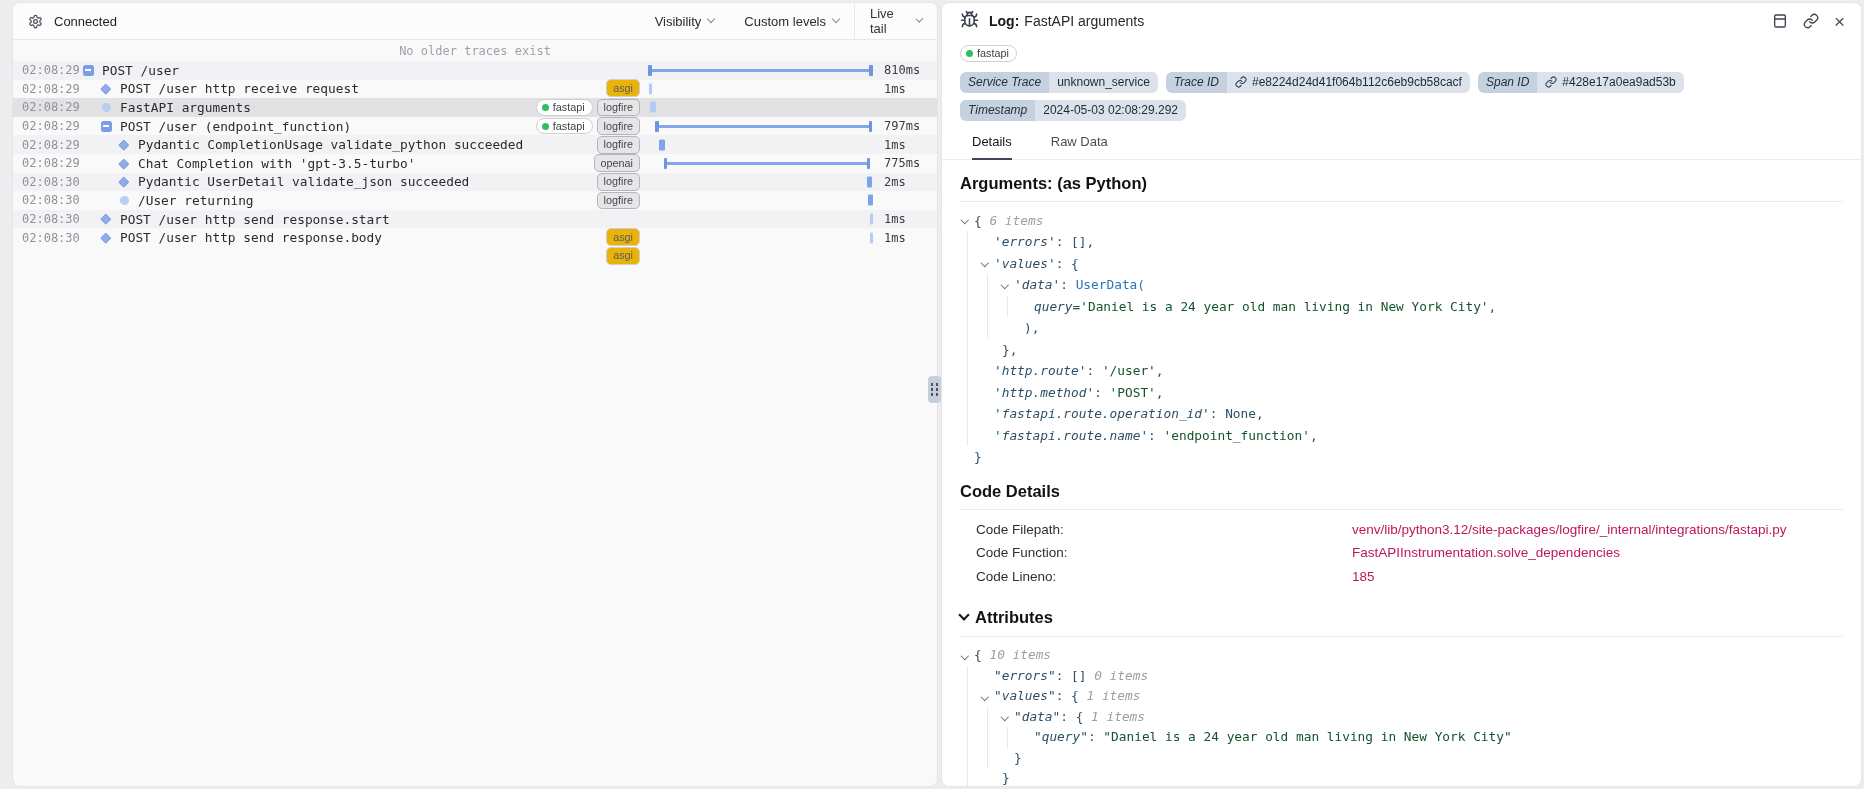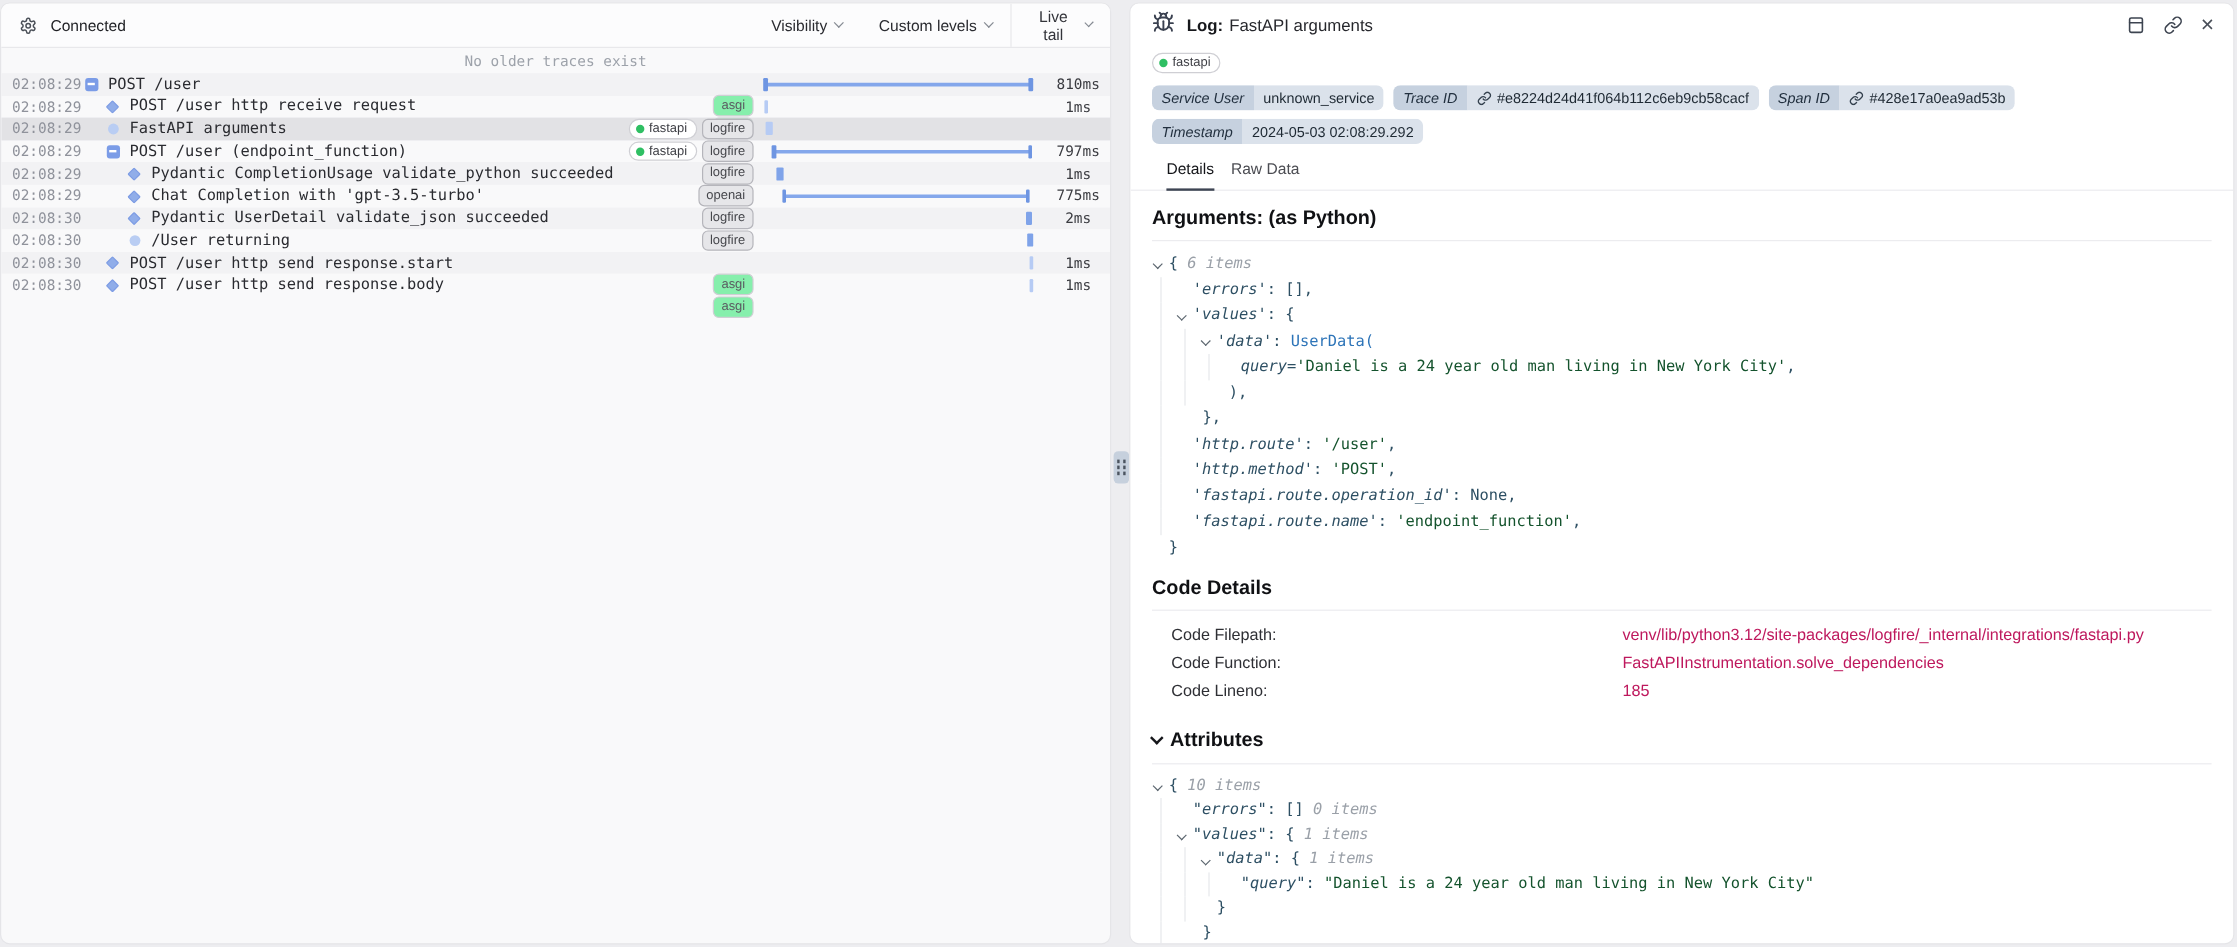--- a/index.html
+++ b/index.html
@@ -1,22 +1,22 @@
 <!DOCTYPE html>
 <html><head>
 <meta charset="utf-8">
 <style>
   * { box-sizing: border-box; }
   body { margin: 0; font-family: "Liberation Sans", sans-serif; background: #ededf0; }
   .app { position: relative; width: 1864px; height: 789px; overflow: hidden; display: flex; }
 
   
-  .left-card { position: absolute; left: 0; top: 2px; width: 926px; height: 785px;
+  .left-card { position: absolute; left: 12px; top: 2px; width: 926px; height: 785px;
     background: #f9f9fa; border: 1px solid #e5e5e8; border-radius: 8px; overflow: hidden;
-    display: flex; flex-direction: column; text-align: center; }
+    display: flex; flex-direction: column; }
   .toolbar { height: 37px; flex: none; display: flex; align-items: center;
     background: #fcfcfd; border-bottom: 1px solid #e8e8eb; }
   .tb-left { display: flex; align-items: center; gap: 11px; padding-left: 15px; }
   .connected-label { font-size: 13px; color: #1e1f23; }
   .tb-right { margin-left: auto; display: flex; align-items: stretch; height: 100%; }
   .tb-btn { display: flex; align-items: center; gap: 7px; font-size: 13px; color: #2a2b30;
     padding: 0 15px; cursor: pointer; }
   .livetail { border-left: 1px solid #e8e8eb; width: 83px; justify-content: center; color: #33343a; }
   .chev { display: inline-block; width: 6px; height: 6px; border-right: 1.5px solid #868b93;
     border-bottom: 1.5px solid #868b93; transform: rotate(45deg); margin-top: -4px; }
@@ -34,21 +34,21 @@
   .t-icon { flex: none; width: 14px; display: flex; align-items: center; justify-content: center; }
   .ic-collapse { width: 11px; height: 11px; border-radius: 2.5px; background: #7b9ce7; position: relative; }
   .ic-collapse::after { content: ''; position: absolute; left: 2.5px; right: 2.5px; top: 4.6px;
     height: 1.8px; background: #fff; }
   .ic-diamond { width: 7.5px; height: 7.5px; background: #90ade9; border: 1px solid #7d9ce4;
     transform: rotate(45deg); border-radius: 1px; }
   .ic-circle { width: 9px; height: 9px; border-radius: 50%; background: #b9cdf3; }
   .t-name { margin-left: 7px; font-size: 12.8px; color: #2a2b30; white-space: nowrap; }
   .t-badges { margin-left: auto; display: flex; gap: 4px; align-items: center; padding-right: 9px; flex: none; }
   .badge { font-family: "Liberation Sans", sans-serif; font-size: 10.8px; line-height: 1; white-space: nowrap; }
-  .badge.plain { color: #5a5b61; background: #86efac; border: 1px solid #cfcfd4; border-radius: 5px; padding: 2.5px 6px; margin-top: 36px; }
+  .badge.plain { color: #5a5b61; background: #eab308; border: 1px solid #cfcfd4; border-radius: 5px; padding: 2.5px 6px; margin-top: 36px; }
   .badge.solid { color: #46474c; background: #e6e6e9; border: 1px solid #b5b5bb; border-radius: 5px; padding: 2.5px 6px; }
   .badge.dot { display: inline-flex; align-items: center; gap: 4px; color: #3e3f45; background: #fff;
     border: 1px solid #cfcfd4; border-radius: 999px; padding: 2px 7px 2px 5px; }
   .dot-i { width: 7px; height: 7px; border-radius: 50%; background: #2fbf63; }
   .t-track { width: 226px; flex: none; position: relative; height: 100%; }
   .bar-line { position: absolute; top: 50%; height: 3px; margin-top: -1.5px; background: #84a7eb; border-radius: 1px; }
   .bar-line::before, .bar-line::after { content: ''; position: absolute; width: 3.5px; height: 11px;
     top: -4px; background: #6e95e2; border-radius: 1px; }
   .bar-line::before { left: -1px; } .bar-line::after { right: -1px; }
   .bar-tick { position: absolute; top: 50%; transform: translateY(-50%); height: 11px; border-radius: 1px; }
@@ -72,21 +72,21 @@
   .d-title { font-size: 14px; color: #26272c; margin-left: 5px; }
   .d-actions { margin-left: auto; display: flex; gap: 15px; align-items: center; color: #3d4450; }
   .icon-btn { cursor: pointer; display: flex; align-items: center; }
   .close-x { font-size: 19px; color: #494f59; line-height: 1; }
   .tag-row { padding: 4px 18px 0; }
   .chips-wrap { padding: 10px 18px 0; }
   .chips-row { display: flex; gap: 8px; margin-bottom: 7px; }
   .chip { display: inline-flex; border-radius: 6px; overflow: hidden; font-size: 12px; }
   .chip-label { background: #c6d1df; color: #22303f; font-style: italic; padding: 3.5px 8px; }
   .chip-value { background: #dbe2eb; color: #1e2933; padding: 3.5px 8px; display: flex; align-items: center; gap: 5px; }
-  .tabs { display: flex; gap: 14px; padding: 6px 30px 0; border-bottom: 1px solid #ececef; }
+  .tabs { display: flex; gap: 39px; padding: 6px 30px 0; border-bottom: 1px solid #ececef; }
   .tab { font-size: 13px; color: #4c4d53; padding-bottom: 9px; cursor: pointer; border-bottom: 2px solid transparent; margin-bottom: -1px; }
   .tab.active { color: #141519; border-bottom-color: #3e4553; }
 
   .content { flex: 1; overflow: hidden; padding: 14px 18px 0; }
   .section-h { font-size: 16.5px; font-weight: bold; color: #101114; margin: 0; padding-bottom: 8px; }
   .rule { height: 1px; background: #ececef; }
   .attr-head { display: flex; align-items: center; gap: 7px; }
   .big-chev { display: inline-block; width: 8px; height: 8px; border-right: 2px solid #16171b;
     border-bottom: 2px solid #16171b; transform: rotate(45deg); margin-top: -5px; cursor: pointer; }
 
@@ -350,21 +350,21 @@
     <div class="tag-row">
       <span class="badge dot">
         <span class="dot-i"></span>
         <span>fastapi</span>
       </span>
     </div>
 
     <div class="chips-wrap">
       <div class="chips-row" id="chips-row-1">
           <span class="chip">
-            <span class="chip-label">Service User</span>
+            <span class="chip-label">Service Trace</span>
             <span class="chip-value">
               <span>unknown_service</span>
             </span>
           </span>
           <span class="chip">
             <span class="chip-label">Trace ID</span>
             <span class="chip-value">
               <span class="icon-btn">
                 <svg width="12" height="12" viewBox="0 0 24 24" fill="none" stroke="#35424f" stroke-width="2.2" stroke-linecap="round" stroke-linejoin="round">
                   <path d="M10 13a5 5 0 0 0 7.54.54l3-3a5 5 0 0 0-7.07-7.07l-1.72 1.71"></path>

